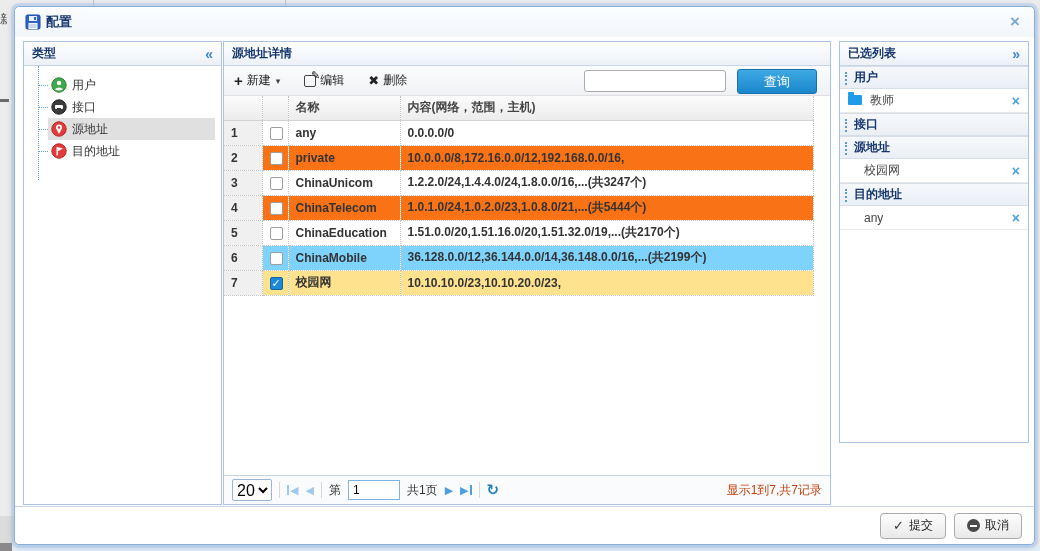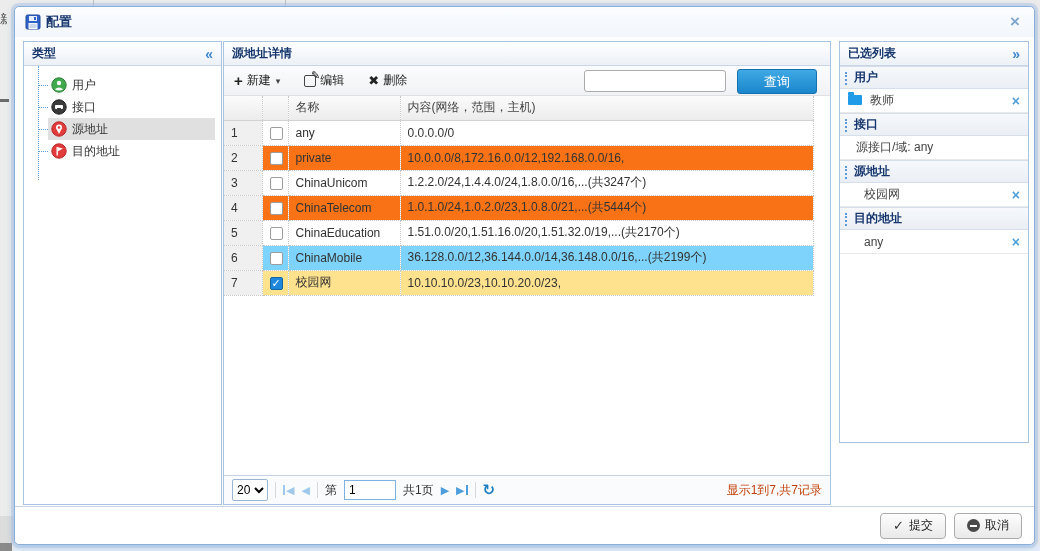--- a/index.html
+++ b/index.html
@@ -60,40 +60,40 @@
   .search-input { position:absolute; right:104px; top:4px; width:142px; height:22px;
     border:1px solid #ABABAB; border-radius:3px; padding:0 6px; font-size:12px; background:#fff; }
   .query-btn { position:absolute; right:13px; top:3px; width:80px; height:25px;
     background:linear-gradient(#3FA9E4,#1B86CC); border:1px solid #1570AE; border-radius:3px;
     color:#fff; font-size:13px; cursor:pointer; font-family:inherit; }
 
   table.grid { border-collapse:collapse; table-layout:fixed; width:590px; }
   table.grid col.c-num { width:38px; } table.grid col.c-chk { width:26px; }
   table.grid col.c-name { width:112px; }
   table.grid th, table.grid td { height:25px; padding:0 7px; text-align:left;
-    font-weight:normal; overflow:hidden; white-space:nowrap;
+    font-weight:bold; overflow:hidden; white-space:nowrap;
     border-bottom:1px dotted #C6C6C6; border-right:1px dotted #C6C6C6; }
   table.grid thead th { height:24px; background:linear-gradient(#FBFBFB,#ECECEC);
     border-bottom:1px solid #D2D2D2; color:#444; }
   td.num { background:#F0F0F0; text-align:center; color:#333; }
   tr.alt td:not(.num) { background:#f97316; }
   tr.hovered td:not(.num) { background:#7dd3fc;margin-left:28px; }
   tr.sel-row td:not(.num) { background:#FFE28E; }
   td.chk { text-align:center; padding:0; }
   .cb { display:inline-block; width:13px; height:13px; border:1px solid #9D9D9D;
     border-radius:2px; background:#fff; vertical-align:middle; position:relative; cursor:pointer; }
   .cb.checked { background:#1C87DB; border-color:#13649F; }
   .cb.checked::after { content:"\2713"; position:absolute; left:1px; top:-1px;
     color:#fff; font-size:11px; font-weight:bold; }
 
   .pager { position:absolute; left:0; right:0; bottom:0; height:29px;
     border-top:1px solid #C5D3E2; background:#FAFBFC; display:flex; align-items:center;
     padding:0 8px; gap:7px; }
   .pager .vsep { width:1px; height:16px; background:#D8D8D8; }
-  .pgsize { height:22px; font-size:12px; font-family:inherit; border:1px solid #9BB6D4;
+  .pgsize { height:22px; font-size:16px; font-family:inherit; border:1px solid #9BB6D4;
     border-radius:2px; background:#fff; }
   .nav-ic { font-size:11px; cursor:pointer; position:relative; line-height:14px; }
   .nav-ic.dis { color:#9FC9EC; } .nav-ic.en { color:#4D9EDC; }
   .nav-ic.first::before, .nav-ic.last::after { content:""; display:inline-block;
     width:2px; height:10px; background:currentColor; vertical-align:-1px; }
   .nav-ic.first::before { margin-right:1px; } .nav-ic.last::after { margin-left:1px; }
   .page-input { width:52px; height:20px; border:1px solid #7EB2E0; padding:0 4px; font-size:12px; }
   .refresh-ic { color:#1E7FC0; font-size:15px; font-weight:bold; cursor:pointer; }
   .pg-status { margin-left:auto; color:#c2410c; }
 
@@ -305,23 +305,20 @@
     </div>
 
     <div class="sec-header">用户</div>
     <div class="sec-item with-folder">
       <span class="folder-ic"></span>
       <span>教师</span>
       <span class="x-ic">×</span>
     </div>
 
     <div class="sec-header">接口</div>
-    <div class="sec-item iface-item">
-      <span>源接口/域: any</span>
-    </div>
 
     <div class="sec-header">源地址</div>
     <div class="sec-item">
       <span>校园网</span>
       <span class="x-ic">×</span>
     </div>
 
     <div class="sec-header">目的地址</div>
     <div class="sec-item">
       <span>any</span>

